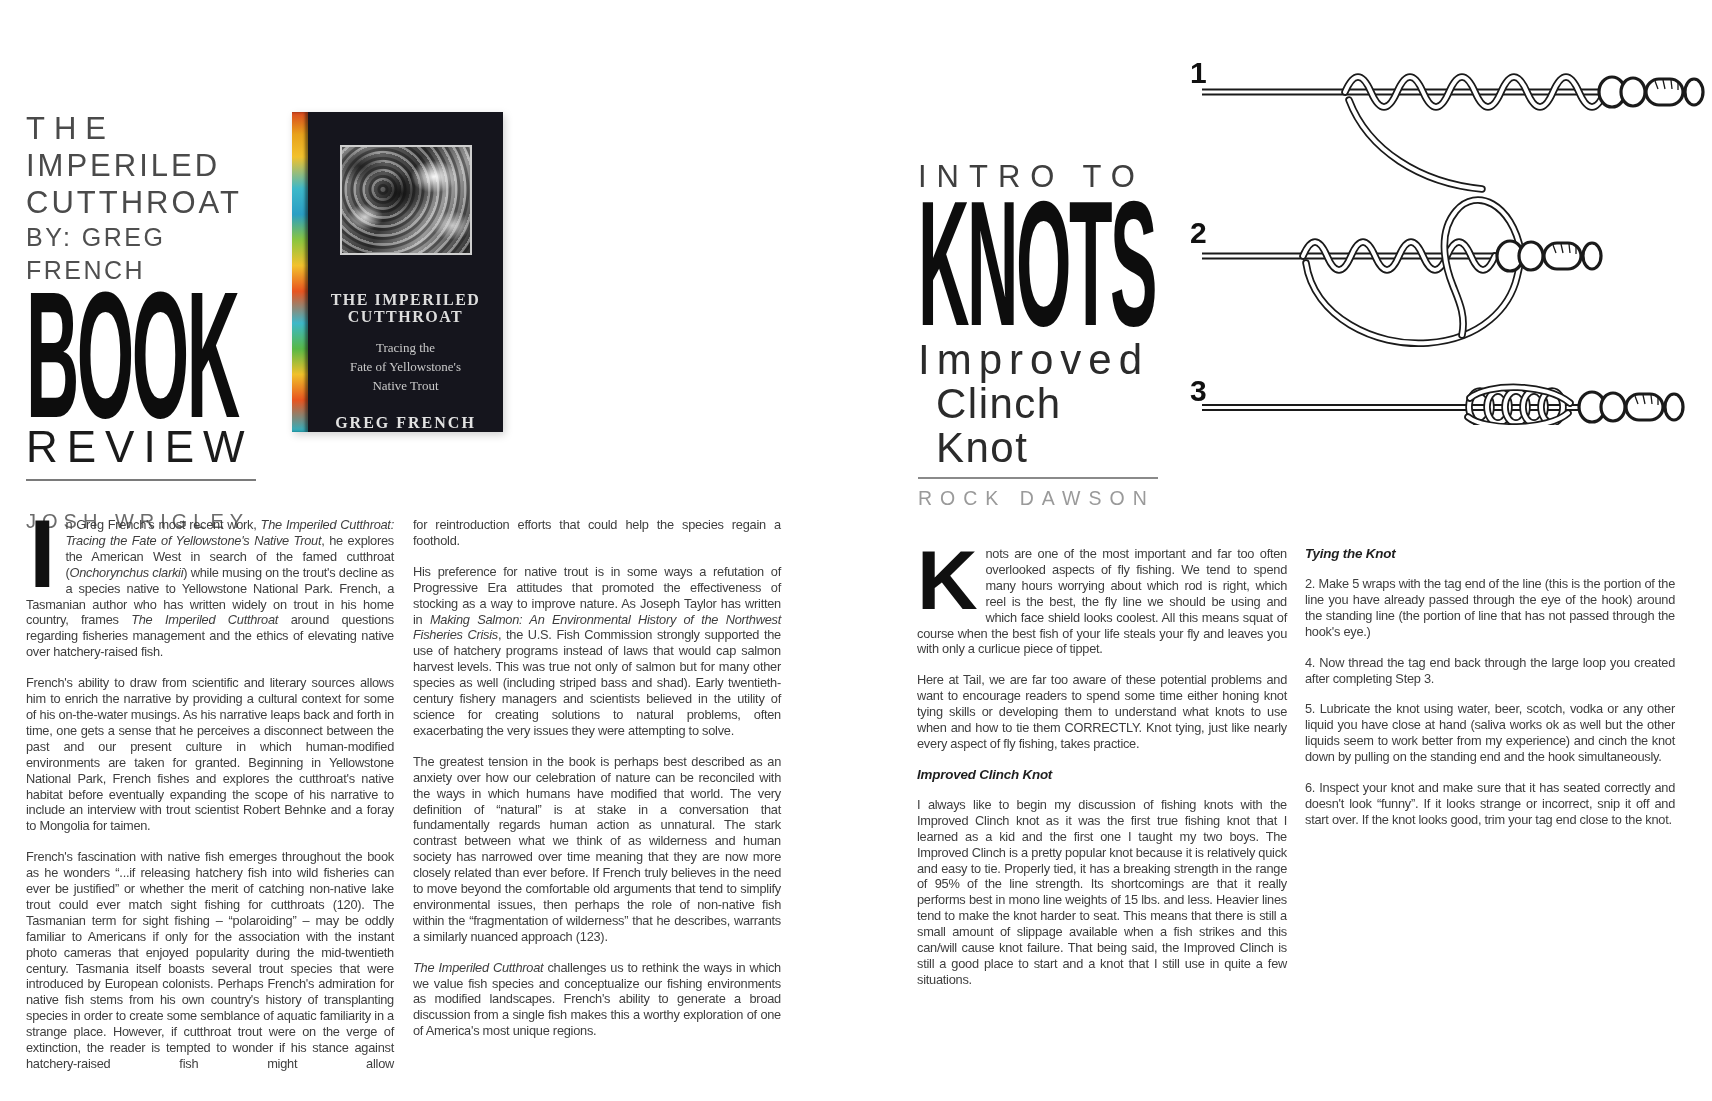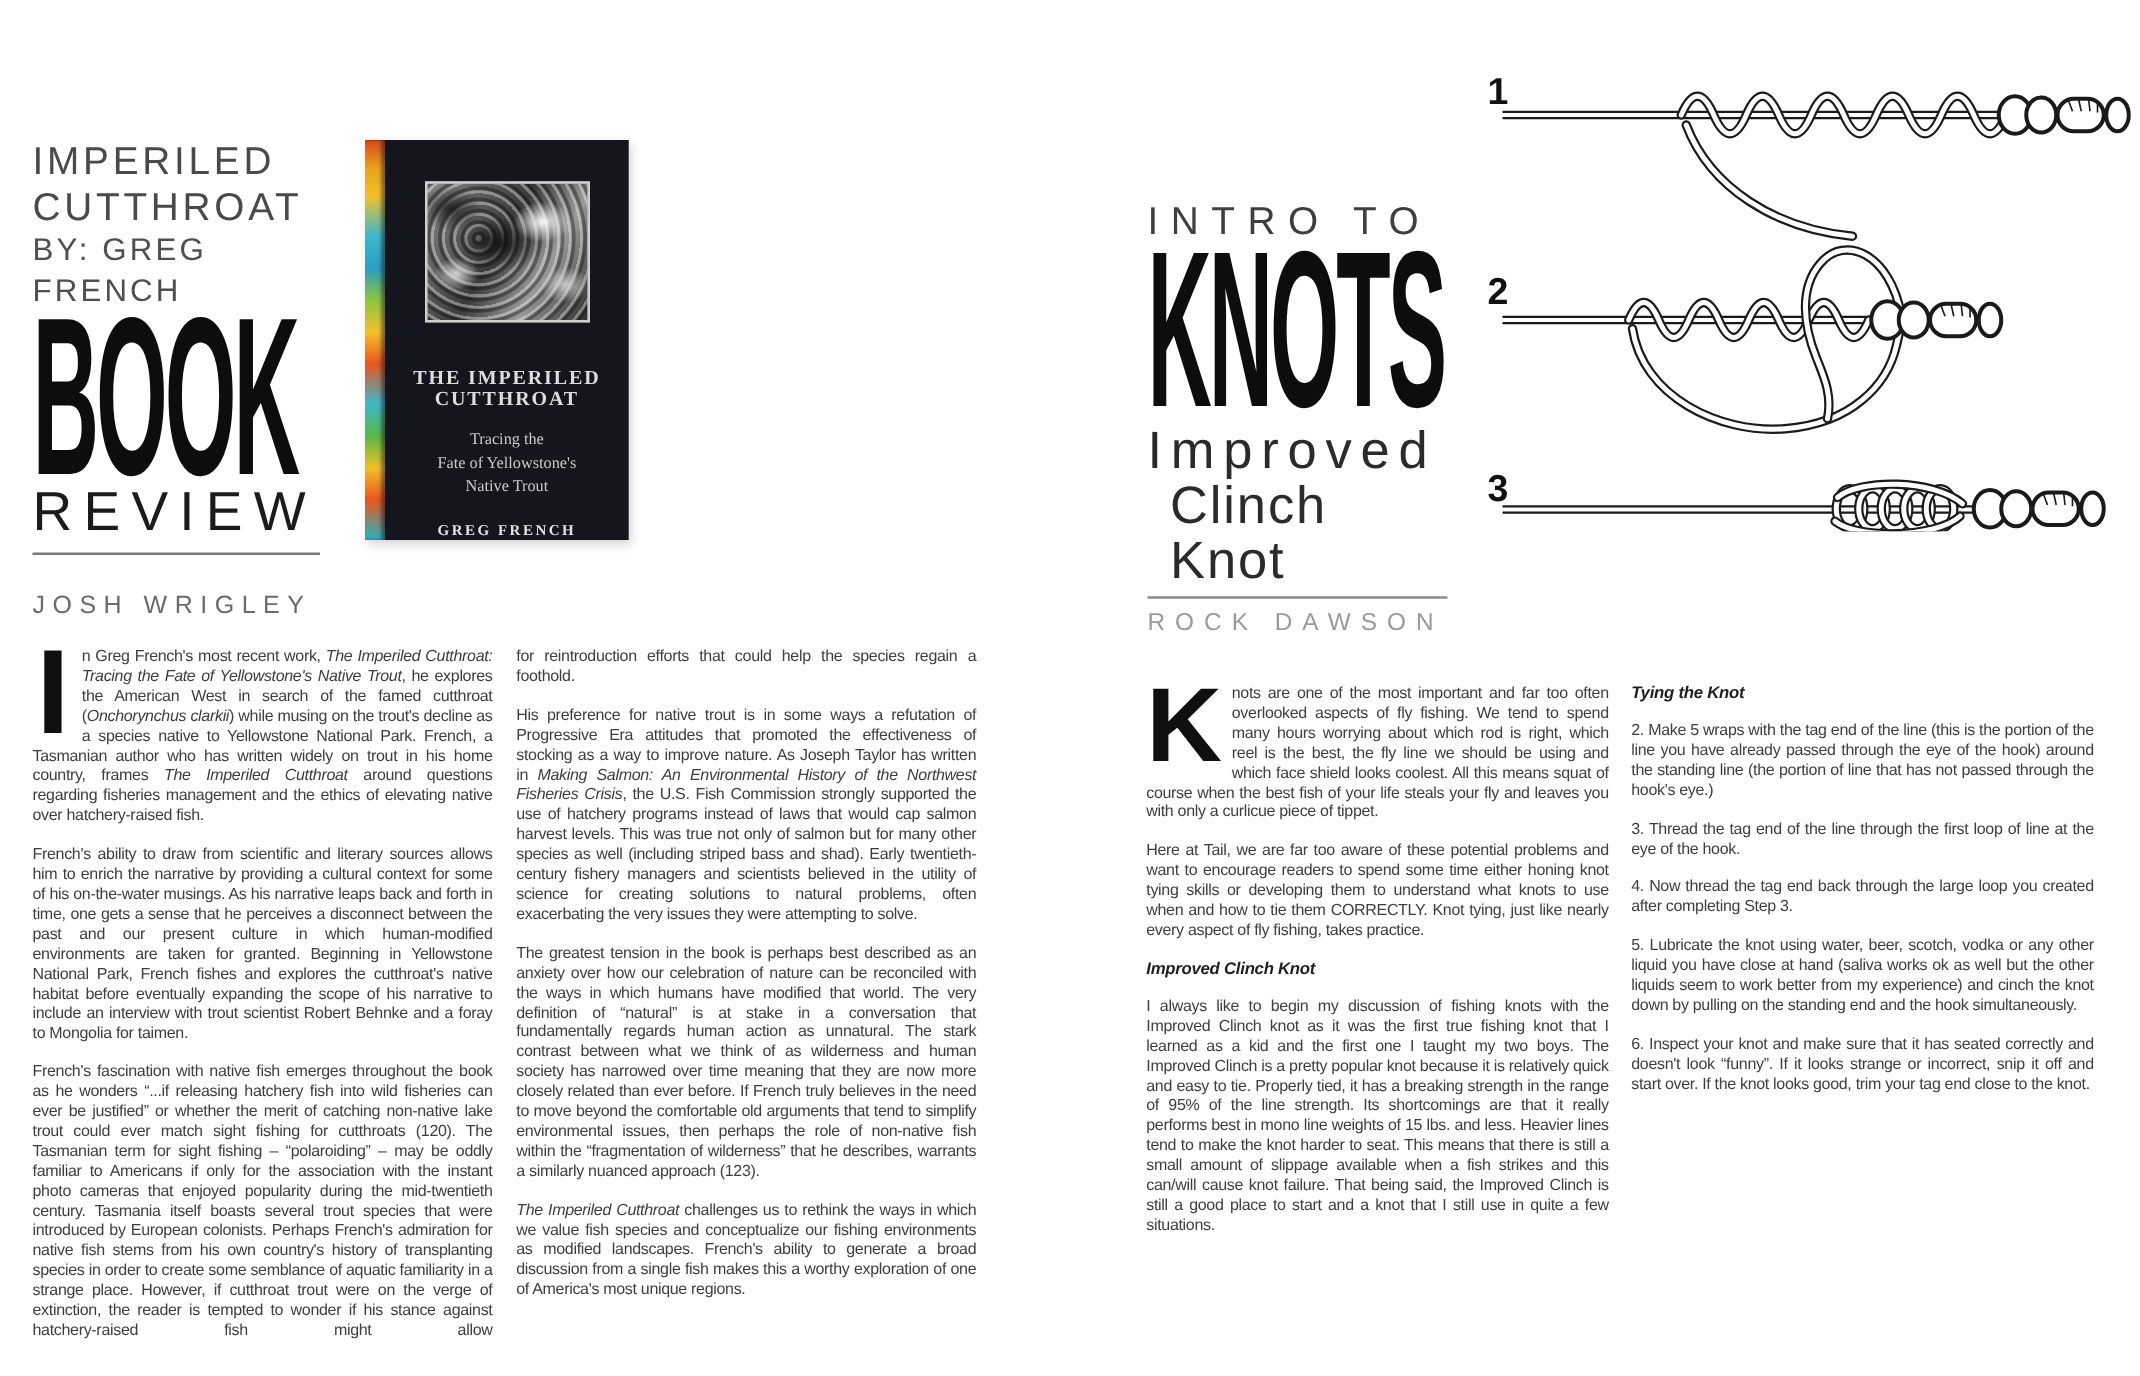--- a/index.html
+++ b/index.html
@@ -38,21 +38,21 @@
       radial-gradient(ellipse 52px 34px at 46% 44%, rgba(18,18,18,.9), transparent 65%),
       radial-gradient(ellipse 34px 24px at 86% 74%, rgba(225,225,225,.8), transparent 60%),
       radial-gradient(ellipse 44px 30px at 14% 18%, rgba(25,25,25,.85), transparent 60%),
       repeating-radial-gradient(circle at 32% 40%, rgba(255,255,255,.35) 0 2px, rgba(0,0,0,.35) 3px 5px, transparent 6px 9px),
       linear-gradient(120deg,#8a8a8a,#3a3a3a 45%,#9a9a9a 70%,#2e2e2e);}
   .cover-title{margin-top:36px;text-align:center;font-family:"Liberation Serif",serif;
                font-weight:700;font-size:16px;line-height:17px;letter-spacing:1.5px;color:#ddd;}
   .cover-sub{margin-top:13px;text-align:center;font-family:"Liberation Serif",serif;
              font-size:13px;line-height:19px;color:#c9c9c9;}
   .cover-author{margin-top:19px;text-align:left;font-family:"Liberation Serif",serif;
-                font-weight:700;font-size:12px;letter-spacing:2px;color:#e2e2e2;}
+                font-weight:700;font-size:16px;letter-spacing:2px;color:#e2e2e2;}
 
   
   .mast-right{position:absolute;left:918px;top:156px;width:246px;}
   .mr-kicker{font-size:31px;letter-spacing:10px;color:#3f3f3f;line-height:42px;}
   .mr-sub{font-size:42px;line-height:44px;color:#2b2b2b;font-weight:400;}
   .mr-sub1{letter-spacing:7px;margin-top:6px;}
   .mr-sub2{letter-spacing:1.5px;margin-left:18px;}
   .mr-rule{border:0;border-top:2px solid #8a8a8a;width:240px;margin:7px 0 8px 0;}
   .mr-author{font-size:19.5px;letter-spacing:8px;color:#9a9a9a;}
 
@@ -79,20 +79,21 @@
   .dc{float:left;font-weight:700;color:#101010;}
   .dc-i{font-size:96px;line-height:68px;margin:3px 10px 0 3px;}
   .dc-k{font-size:84px;line-height:62px;margin:3px 8px 0 0;}
 </style>
 </head>
 <body>
 
 <div class="page">
 
   <header class="mast-left">
+    <div class="ml-line ls-wide">THE</div>
     <div class="ml-line ls-med">IMPERILED</div>
     <div class="ml-line ls-med">CUTTHROAT</div>
     <div class="ml-by">BY: GREG FRENCH</div>
     <div class="bigword-wrap"><span class="bigword book">BOOK</span></div>
     <div class="ml-review">REVIEW</div>
     <hr class="ml-rule">
     <div class="ml-reviewer">JOSH WRIGLEY</div>
   </header>
 
   <figure class="book-cover">
@@ -194,19 +195,18 @@
   <div class="col colC">
     <p><span class="dc dc-k">K</span><span>nots are one of the most important and far too often overlooked aspects of fly fishing. We tend to spend many hours worrying about which rod is right, which reel is the best, the fly line we should be using and which face shield looks coolest. All this means squat of course when the best fish of your life steals your fly and leaves you with only a curlicue piece of tippet.</span></p>
     <p>Here at Tail, we are far too aware of these potential problems and want to encourage readers to spend some time either honing knot tying skills or developing them to understand what knots to use when and how to tie them CORRECTLY. Knot tying, just like nearly every aspect of fly fishing, takes practice.</p>
     <h3 class="subhead">Improved Clinch Knot</h3>
     <p>I always like to begin my discussion of fishing knots with the Improved Clinch knot as it was the first true fishing knot that I learned as a kid and the first one I taught my two boys. The Improved Clinch is a pretty popular knot because it is relatively quick and easy to tie. Properly tied, it has a breaking strength in the range of 95% of the line strength. Its shortcomings are that it really performs best in mono line weights of 15 lbs. and less. Heavier lines tend to make the knot harder to seat. This means that there is still a small amount of slippage available when a fish strikes and this can/will cause knot failure. That being said, the Improved Clinch is still a good place to start and a knot that I still use in quite a few situations.</p>
   </div>
 
   <div class="col colD">
     <h3 class="subhead">Tying the Knot</h3>
     <p>2. Make 5 wraps with the tag end of the line (this is the portion of the line you have already passed through the eye of the hook) around the standing line (the portion of line that has not passed through the hook's eye.)</p>
-    <p>3. Thread the tag end of the line through the first loop of line at the eye of the hook.</p>
     <p>4. Now thread the tag end back through the large loop you created after completing Step 3.</p>
     <p>5. Lubricate the knot using water, beer, scotch, vodka or any other liquid you have close at hand (saliva works ok as well but the other liquids seem to work better from my experience) and cinch the knot down by pulling on the standing end and the hook simultaneously.</p>
     <p>6. Inspect your knot and make sure that it has seated correctly and doesn't look “funny”. If it looks strange or incorrect, snip it off and start over. If the knot looks good, trim your tag end close to the knot.</p>
   </div>
 
 </div>
 
 </body></html>

